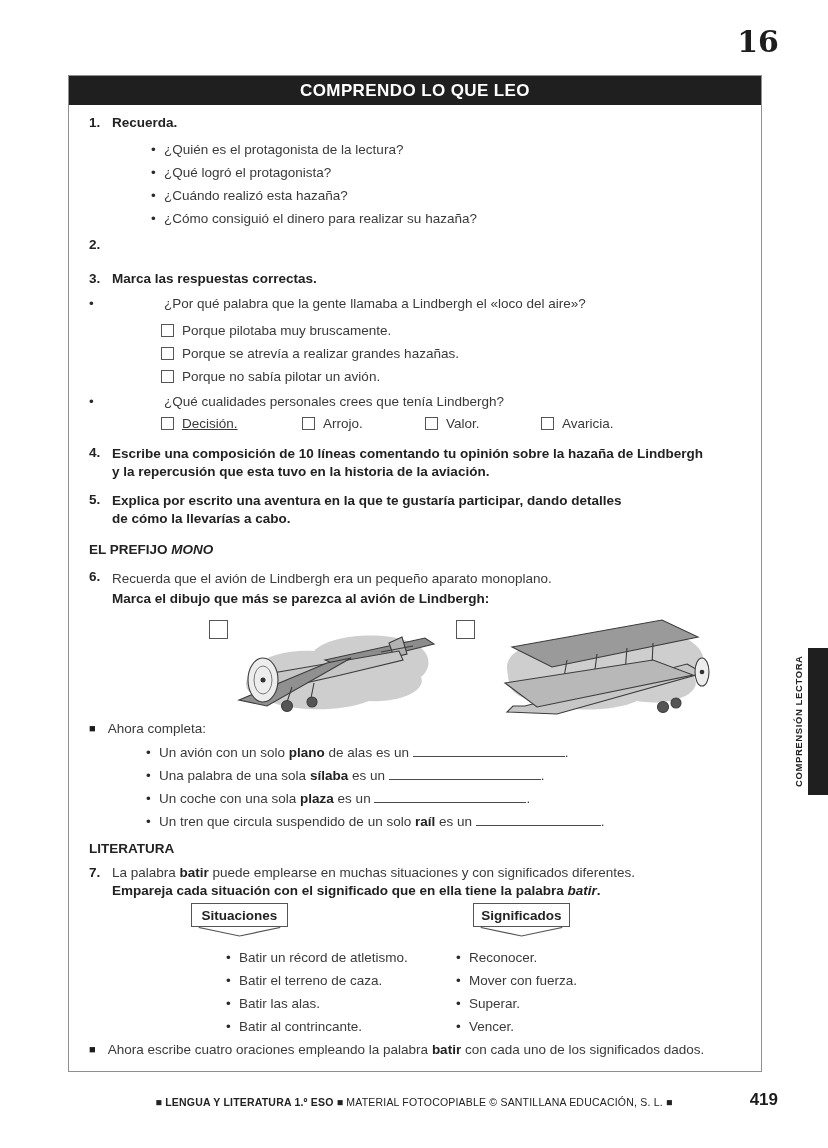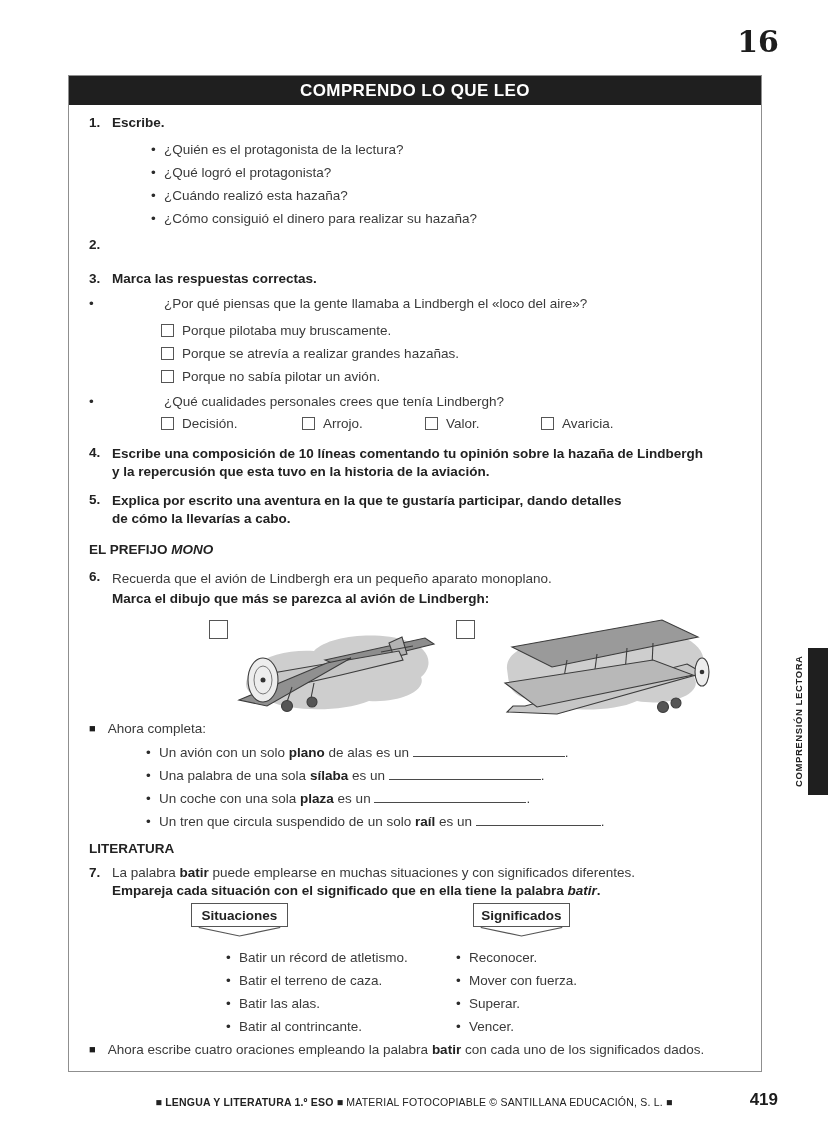--- a/index.html
+++ b/index.html
@@ -36,21 +36,21 @@
   .ul-q1 { margin-top:8px; padding-left:62px; }
   .mt-q2 { margin-top:7px; }
   .mt-q3 { margin-top:19px; }
   .sub-q { margin-top:6px; padding-left:62px; }
   .cb-list { margin-top:4px; padding-left:72px; }
   .cb-li { display:flex; align-items:center; line-height:23px; }
   .checkbox { width:11px; height:11px; border:1.2px solid #555; background:#fff; margin-right:8px; flex:0 0 auto; }
   .sub-q2 { margin-top:2px; padding-left:62px; }
   .opt-row { margin-top:3px; padding-left:72px; display:flex; align-items:center; }
   .opt { display:flex; align-items:center; }
-  .opt-1 { width:141px; } .opt-2 { width:123px; } .opt-3 { width:116px; }
+  .opt-1 { width:141px;text-decoration:underline; } .opt-2 { width:123px; } .opt-3 { width:116px; }
 
   .mt-q4 { margin-top:14px; } .mt-q4 .q-text { line-height:18px; }
   .mt-q5 { margin-top:11px; } .mt-q5 .q-text { line-height:18px; }
 
   .section-h { margin-top:14px; font-weight:bold; color:#222; }
   .section-h .it { font-style:italic; }
   .mt-q6 { margin-top:12px; } .mt-q6 .q-text { line-height:20px; }
 
   .planes-row { position:relative; height:104px; margin-top:4px; }
   .plane-cb { position:absolute; width:17px; height:17px; border:1.3px solid #555; background:#fff; }
@@ -105,38 +105,38 @@
 
   <div class="sheet">
     <div class="sheet-header">
       <span>COMPRENDO LO QUE LEO</span>
     </div>
 
     <div class="sheet-body">
 
       <div class="q-row" style="margin-top:10px">
         <span class="q-num">1.</span>
-        <span class="q-text bold">Escribe.</span>
+        <span class="q-text bold">Recuerda.</span>
       </div>
       <ul class="ul-q1">
         <li class="dot-li">¿Quién es el protagonista de la lectura?</li>
         <li class="dot-li">¿Qué logró el protagonista?</li>
         <li class="dot-li">¿Cuándo realizó esta hazaña?</li>
         <li class="dot-li">¿Cómo consiguió el dinero para realizar su hazaña?</li>
       </ul>
 
       <div class="q-row mt-q2">
         <span class="q-num">2.</span>
       </div>
 
       <div class="q-row mt-q3">
         <span class="q-num">3.</span>
         <span class="q-text bold">Marca las respuestas correctas.</span>
       </div>
-      <div class="sub-q dot-li" style="padding-left:75px">¿Por qué piensas que la gente llamaba a Lindbergh el «loco del aire»?</div>
+      <div class="sub-q dot-li" style="padding-left:75px">¿Por qué palabra que la gente llamaba a Lindbergh el «loco del aire»?</div>
       <ul class="cb-list">
         <li class="cb-li">
           <span class="checkbox"></span>
           <span>Porque pilotaba muy bruscamente.</span>
         </li>
         <li class="cb-li">
           <span class="checkbox"></span>
           <span>Porque se atrevía a realizar grandes hazañas.</span>
         </li>
         <li class="cb-li">

